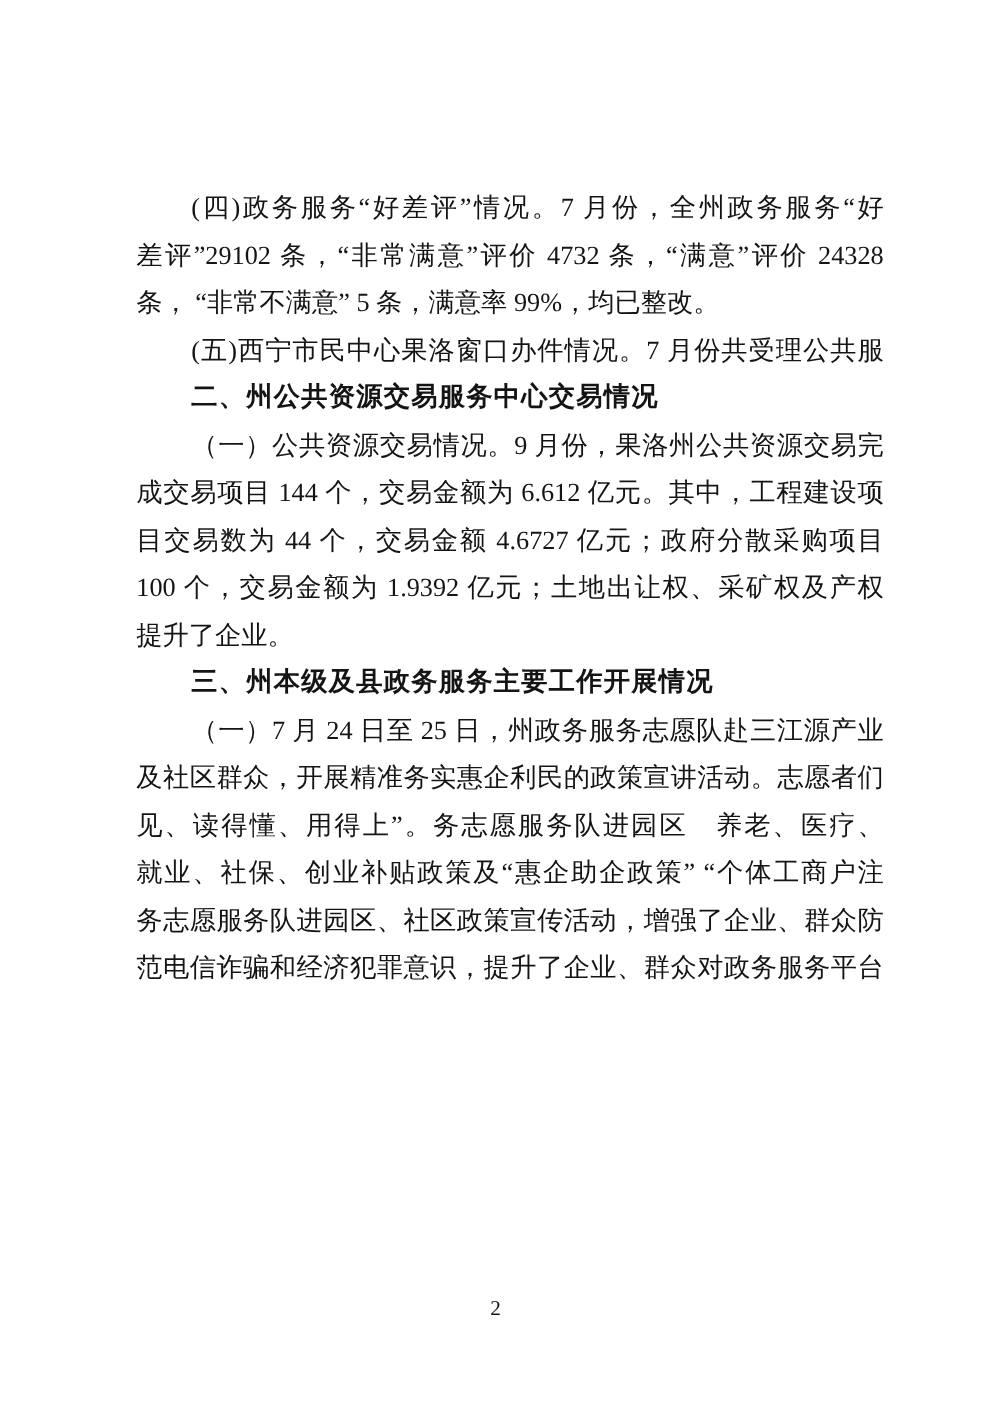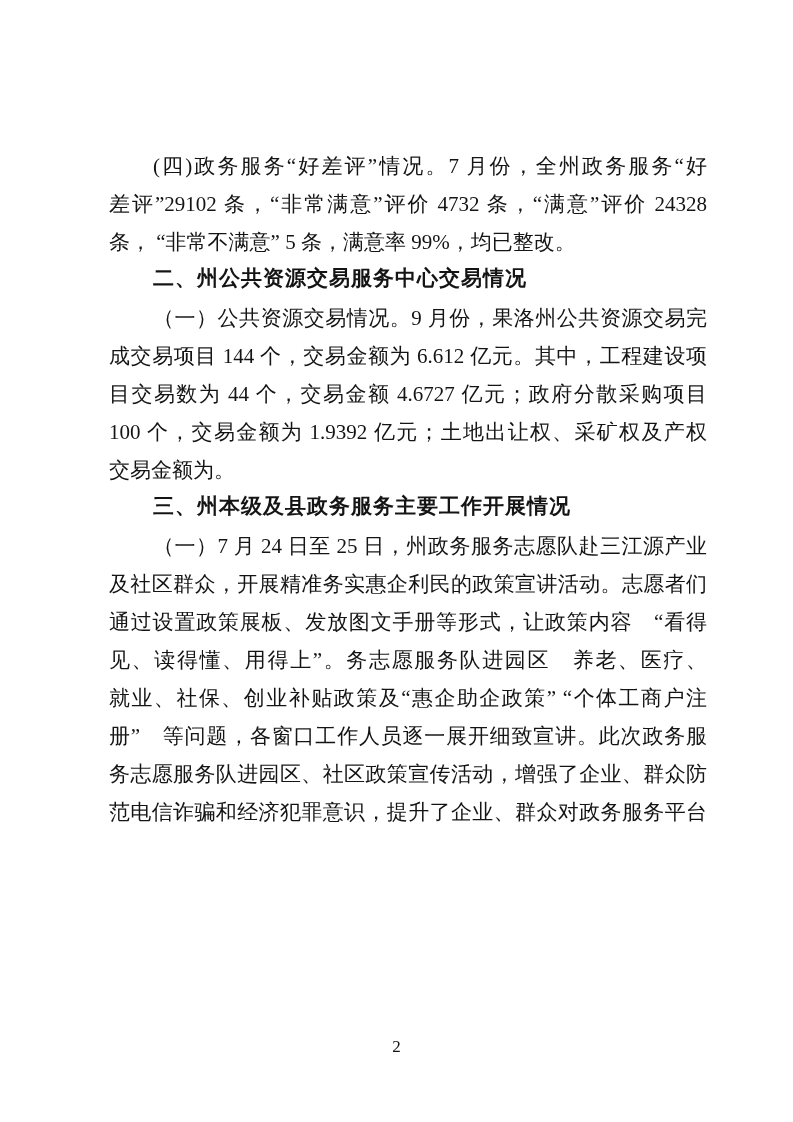--- a/index.html
+++ b/index.html
@@ -24,21 +24,21 @@
     font-size: 21px;
     line-height: 38px;
     height: 38px;
     overflow: hidden;
     text-align: justify;
     text-align-last: justify;
   }
   .ln.indent { text-indent: 44px; }
   .ln.last { text-align-last: left; }
   .ln.heading {
-    font-family: Liberation Mono, monospace;
+    font-family: Liberation Sans, sans-serif;
     font-weight: 700;
     text-align-last: left;
     letter-spacing: 1px;
   }
   .page-number {
     position: absolute;
     left: 0; top: 1033px;
     width: 100%;
     text-align: center;
     font-size: 17px;
@@ -47,30 +47,29 @@
   }
 </style>
 </head>
 <body>
 
 <div class="page">
   <div class="content">
     <div class="ln indent">(四)政务服务“好差评”情况。7 月份，全州政务服务“好</div>
     <div class="ln">差评”29102 条，“非常满意”评价 4732 条，“满意”评价 24328</div>
     <div class="ln last">条， “非常不满意” 5 条，满意率 99%，均已整改。</div>
+    <div class="ln indent">(五)西宁市民中心果洛窗口办件情况。7 月份共受理公共服</div>
     <div class="ln heading indent">二、州公共资源交易服务中心交易情况</div>
     <div class="ln indent">（一）公共资源交易情况。9 月份，果洛州公共资源交易完</div>
     <div class="ln">成交易项目 144 个，交易金额为 6.612 亿元。其中，工程建设项</div>
     <div class="ln">目交易数为 44 个，交易金额 4.6727 亿元；政府分散采购项目</div>
     <div class="ln">100 个，交易金额为 1.9392 亿元；土地出让权、采矿权及产权</div>
-    <div class="ln last">交易金额为。</div>
+    <div class="ln last">提升了企业。</div>
     <div class="ln heading indent">三、州本级及县政务服务主要工作开展情况</div>
     <div class="ln indent">（一）7 月 24 日至 25 日，州政务服务志愿队赴三江源产业</div>
     <div class="ln">及社区群众，开展精准务实惠企利民的政策宣讲活动。志愿者们</div>
-    <div class="ln">通过设置政策展板、发放图文手册等形式，让政策内容　“看得</div>
     <div class="ln">见、读得懂、用得上”。务志愿服务队进园区　养老、医疗、</div>
     <div class="ln">就业、社保、创业补贴政策及“惠企助企政策” “个体工商户注</div>
-    <div class="ln">册”　等问题，各窗口工作人员逐一展开细致宣讲。此次政务服</div>
     <div class="ln">务志愿服务队进园区、社区政策宣传活动，增强了企业、群众防</div>
     <div class="ln">范电信诈骗和经济犯罪意识，提升了企业、群众对政务服务平台</div>
   </div>
   <div class="page-number">2</div>
 </div>
 
 </body></html>

